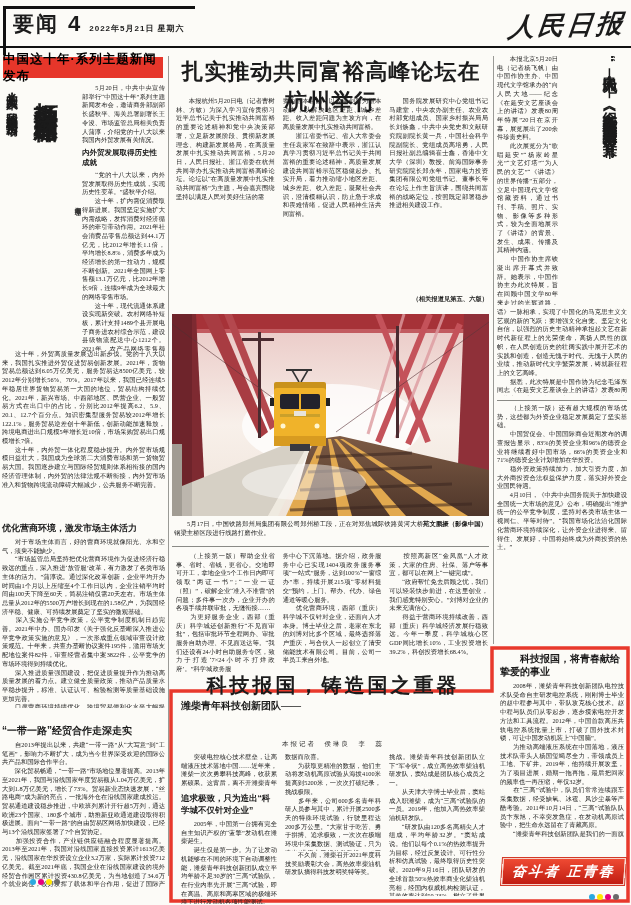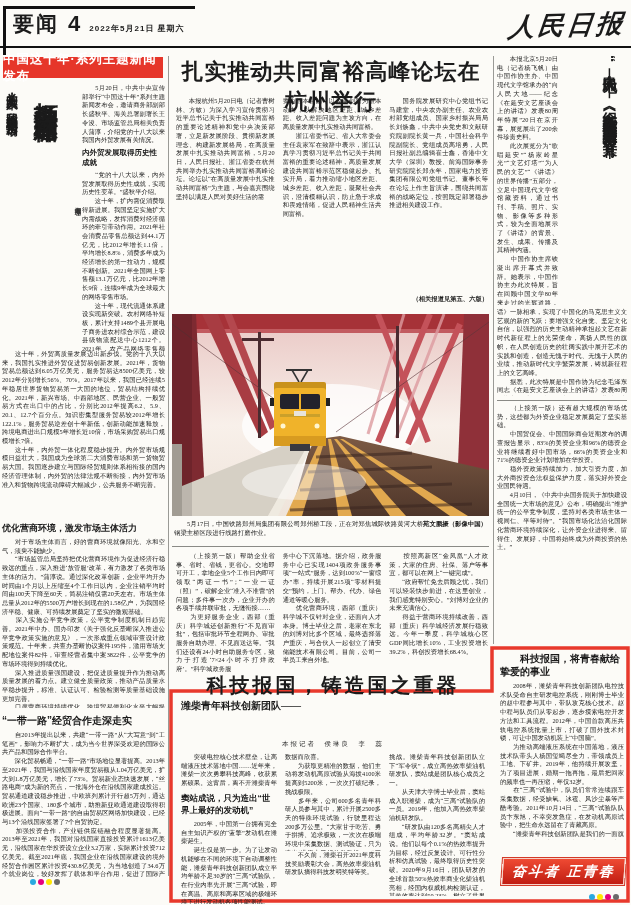--- a/index.html
+++ b/index.html
@@ -19,21 +19,21 @@
   
   .vrule{position:absolute;width:1px;background:#9a9a96;}
   .hrule{position:absolute;height:1px;background:#8a8a86;}
   
   .bodytxt{font-size:6.3px;line-height:8.7px;text-align:justify;white-space:pre-line;
     overflow:hidden;color:#222;}
   .subhead{font-weight:bold;text-align:left;font-family:"Liberation Sans","DejaVu Sans",sans-serif;
     margin:4px 0 3px;}
   
   .banner{position:absolute;left:3px;top:57px;width:160px;height:21px;background:#e6362a;
-    color:#ffffff;font-weight:bold;font-size:12.5px;display:flex;align-items:center;justify-content:center;
+    color:#000000;font-weight:bold;font-size:12.5px;display:flex;align-items:center;justify-content:center;
     letter-spacing:1px;}
   .lh-block{position:absolute;left:2px;top:84px;width:163px;height:263px;display:flex;}
   .lh-sub{writing-mode:vertical-rl;font-size:11.5px;font-weight:bold;width:19px;line-height:19px;letter-spacing:1px;}
   .lh-main{writing-mode:vertical-rl;font-size:24px;font-weight:bold;width:50px;line-height:50px;
     letter-spacing:1px;font-family:"Liberation Sans","DejaVu Sans",sans-serif;}
   .lh-by{writing-mode:vertical-rl;font-size:6.5px;width:11px;padding-top:118px;color:#333;}
   .lh-body{flex:1;height:263px;}
   .left-lower{position:absolute;left:2px;top:350px;width:163px;height:524px;}
   
   .c-headline{position:absolute;left:174px;top:57px;width:314px;text-align:center;font-size:22px;
@@ -103,21 +103,21 @@
   <div class="left-lower">
     <div class="bodytxt" style="height:168px;">　　这十年，外贸高质量发展迈出新步伐。党的十八大以来，我国扎实推进外贸促进贸易创新发展。2021年，货物贸易总额达到6.05万亿美元，服务贸易达8500亿美元，较2012年分别增长56%、70%。2017年以来，我国已经连续5年稳居世界货物贸易第一大国的地位，贸易结构持续优化。2021年，新兴市场、中西部地区、民营企业、一般贸易方式在出口中的占比，分别比2012年提高6.2、5.9、20.1、12.7个百分点。知识密集型服务贸易较2012年增长122.1%，服务贸易逆差创十年新低，创新动能加速释放，跨境电商进出口规模5年增长近10倍，市场采购贸易出口规模增长7倍。
 　　这十年，内外贸一体化程度稳步提升。内外贸市场规模日益壮大，我国成为全球第二大消费市场和第一货物贸易大国。我国逐步建立与国际经贸规则体系相衔接的国内经济管理体制，内外贸的法律法规不断衔接，内外贸市场准入和货物跨境流动障碍大幅减少，公共服务不断完善。</div>
     <div class="subhead" style="font-size:9px;">优化营商环境，激发市场主体活力</div>
     <div class="bodytxt" style="height:170px;">　　对于市场主体而言，好的营商环境就像阳光、水和空气，须臾不能缺少。
 　　“市场监管总局坚持把优化营商环境作为促进经济行稳致远的重点，深入推进‘放管服’改革，有力激发了各类市场主体的活力。”蒲淳说。通过深化改革创新，企业平均开办时间由1个月以上压缩至4个工作日以内，企业注销平均时间由100天下降至60天，简易注销仅需20天左右。市场主体总量从2012年的5500万户增长到现在的1.58亿户，为我国经济平稳、健康、可持续发展奠定了坚实的微观基础。
 　　深入实施公平竞争政策，公平竞争制度机制日趋完善。2021年中办、国办印发《关于强化反垄断深入推进公平竞争政策实施的意见》，一次形成重点领域审查设计政策规范。十年来，共查办垄断协议案件195件，滥用市场支配地位案件82件，审查经营者集中案3822件，公平竞争的市场环境得到持续优化。
 　　深入推进质量强国建设，把促进质量提升作为推动高质量发展的着力点。建立健全质量政策，推动产品质量水平稳步提升，标准、认证认可、检验检测等质量基础设施更加完善。
 　　口岸营商环境持续优化，跨境贸易便利化水平大幅提升。王令浚说，十年来，海关聚焦通关提效降费，出台了一系列政策措施。推进简政放权，下大力气取消行政许可事项，截至目前，仅保留10项行政许可事项。大力推进“双随机、一公开”监管，覆盖海关26项行政执法领域。开展跨境贸易便利化专项行动，大力压缩货物通关时间。2021年，进口整体通关时间32.97小时，相比2017年压缩了60%以上；出口通关时间1.23小时，相比2017年压缩了80%以上。降低进出口环节合规成本，实现了全国口岸收费目录清单，标准全部公开。
 　　日前，《中共中央国务院关于加快建设全国统一大市场的意见》发布。蒲淳表示，全国统一大市场是构建新发展格局的重要支撑和内在要求。下一步，市场监管总局将深入贯彻落实《意见》提出的各项任务部署，丰富市场监管领域制度供给，加快打造市场化、法治化、国际化营商环境，着力提高产品质量安全和消费者权益保护水平。</div>
-    <div class="subhead" style="font-size:10px;margin-top:6px;">“一带一路”经贸合作走深走实</div>
+    <div class="subhead" style="font-size:10px;margin-top:16px;">“一带一路”经贸合作走深走实</div>
     <div class="bodytxt" style="height:146px;">　　自2013年提出以来，共建“一带一路”从“大写意”到“工笔画”，影响力不断扩大，成为当今世界深受欢迎的国际公共产品和国际合作平台。
 　　深化贸易畅通，“一带一路”市场地位显著提高。2013年至2021年，我国与沿线国家年度贸易额从1.04万亿美元，扩大到1.8万亿美元，增长了73%。贸易新业态快速发展，“丝路电商”成为新的亮点，一批海外仓在沿线国家建成投运。贸易通道建设稳步推进，中欧班列累计开行超5万列，通达欧洲23个国家、180多个城市，助推新亚欧通道建设取得积极进展。面向“一带一路”的自由贸易区网络加快建设，已经与13个沿线国家签署了7个自贸协定。
 　　加强投资合作，产业链供应链融合程度显著提高。2013年至2021年，我国对沿线国家直接投资累计1613亿美元，沿线国家在华投资设立企业3.2万家，实际累计投资712亿美元。截至2021年底，我国企业在沿线国家建设的境外经贸合作园区累计投资430.8亿美元，为当地创造了34.6万个就业岗位，较好发挥了载体和平台作用，促进了国际产能合作。
 　　推进项目建设，互联互通水平显著提高。2013年至2021年，我国与沿线国家承包工程新签合同额累计约1.08万亿美元，完成营业额7286亿美元，涵盖交通、电力等多个领域。
 　　“9年多来，‘一带一路’的累累硕果，不仅有力推动了共建国家的共赢，也有效增进了各国民生福祉。”盛秋平表示，当前，尽管全球风险挑战处于高位，国际形势持续复杂变化，但共建“一带一路”持续展现强大韧性和旺盛的活力，为全球开放合作和世界经济复苏注入了强劲动能。下一步，商务部将同各方一道，推动共建“一带一路”高质量发展取得新成效，为推动构建人类命运共同体作出新的贡献。</div>
   </div>
 
   <div class="dots" style="left:30px;top:879px;">
     <span class="dot c"></span>
     <span class="dot m"></span>
@@ -257,21 +257,21 @@
     <path d="M 171 901 L 171 691 L 492 691 L 492 648 L 628 648 L 628 901 Z" fill="none" stroke="#e8392c" stroke-width="3.5"></path>
   </svg>
 
   <div class="f-kicker">潍柴青年科技创新团队——</div>
   <div class="f-headline">科技报国，铸造国之重器</div>
   <div class="f-byline">本报记者　侯琳良　李　蕊</div>
 
   <div class="f-cols cols3">
     <div>
       <div class="bodytxt" style="height:36px;">　　突破电控核心技术壁垒，让高端液压技术落地中国……近年来，潍柴一次次勇攀科技高峰，收获累累硕果。这背后，离不开潍柴青年科技创新团队的努力奋斗。</div>
-      <div class="subhead" style="font-size:8.5px;">窦站成说，只为造出“世界上最好的发动机”</div>
+      <div class="subhead" style="font-size:8.5px;">追求极致，只为造出“科学城不仅针对企业”</div>
       <div class="bodytxt" style="height:84px;">　　2005年，中国第一台拥有完全自主知识产权的“蓝擎”发动机在潍柴诞生。
 　　诞生仅是第一步。为了让发动机能够在不同的环境下自动调整性能，潍柴青年科技创新团队成立平均年龄不足30岁的“三高”试验队，在行业内率先开展“三高”试验，即在高温、高原和高寒区域的极端环境下进行发动机各项性能测试。
 　　夏天的新疆吐鲁番，最高气温达50摄氏度。为了获取在极限高温环境下的发动机试验数据，“三高”试验队在这里测试，一待就是一个多月。
 　　冬天的黑龙江黑河，气温常常在零下30摄氏度以下。凌晨四五点钟是检验发动机低温性能的最佳时间，几个小时下来，“三高”试验队每个人的手指都冻得像胡萝卜，又红又肿，但大家仍为采集到的</div>
     </div>
     <div>
       <div class="bodytxt" style="height:98px;">数据而欣喜。
 　　为获取更精准的数据，他们主动将发动机高原试验从海拔4100米提高到5200米，一次次打破纪录，挑战极限。
 　　多年来，公司600多名青年科研人员参与其中，累计开展2500多天的特殊环境试验，行驶里程达200多万公里。“大家甘于吃苦、勇于拼搏、追求极致，一次次在极端环境中采集数据、测试验证，只为造出‘世界上最好的发动机’。”“三高”试验队队长吕文芝说。
 　　几十万组科学数据，记录着队员们的辛勤与付出。“三高”试验队开展以来，先后完成260个发动机品种、几十万组数据的采集整理和标定工作，攻克各项技术专利180多项，建成了发动机运行数据库，为中国内燃机行业打破国际垄断作出了重要贡献。</div>

